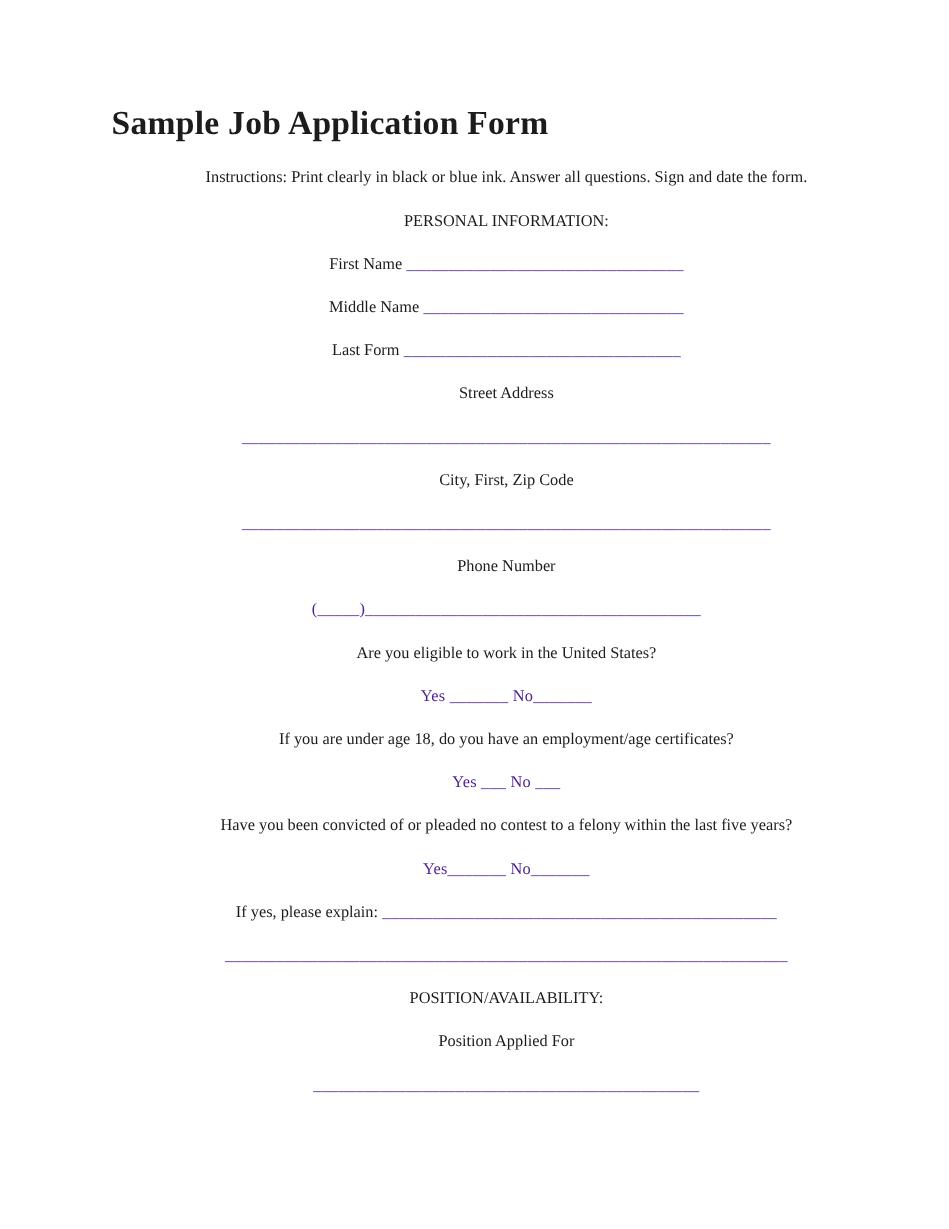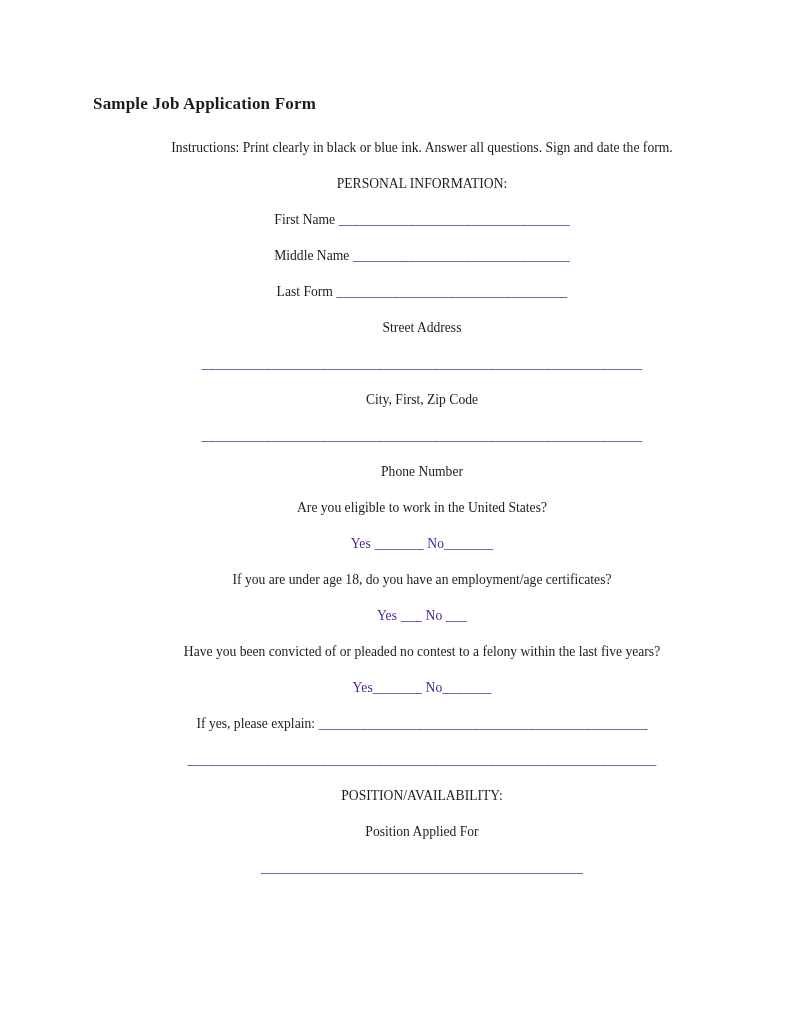--- a/index.html
+++ b/index.html
@@ -12,21 +12,21 @@
     width: 791px;
     height: 1024px;
     background: #ffffff;
     box-sizing: border-box;
     padding: 90px 40px 0 93px;
     font-family: "Liberation Serif", "DejaVu Serif", serif;
     color: #1c1c1c;
     overflow: hidden;
   }
   .doc-title {
-    font-size: 17px;
+    font-size: 28px;
     font-weight: bold;
     line-height: 27px;
     margin: 0 0 13px 0;
     letter-spacing: 0.2px;
   }
   .row {
     font-size: 13.6px;
     line-height: 36px;
     margin: 0;
     white-space: nowrap;
@@ -60,20 +60,21 @@
   <p class="row">Street Address</p>
 
   <p class="row"><span class="blank">_______________________________________________________________</span></p>
 
   <p class="row">City, First, Zip Code</p>
 
   <p class="row"><span class="blank">_______________________________________________________________</span></p>
 
   <p class="row">Phone Number</p>
 
+  <p class="row"><span class="blank">(_____)________________________________________</span></p>
 
   <p class="row">Are you eligible to work in the United States?</p>
 
   <p class="row"><span class="blank">Yes _______ No_______</span></p>
 
   <p class="row">If you are under age 18, do you have an employment/age certificates?</p>
 
   <p class="row"><span class="blank">Yes ___ No ___</span></p>
 
   <p class="row">Have you been convicted of or pleaded no contest to a felony within the last five years?</p>

